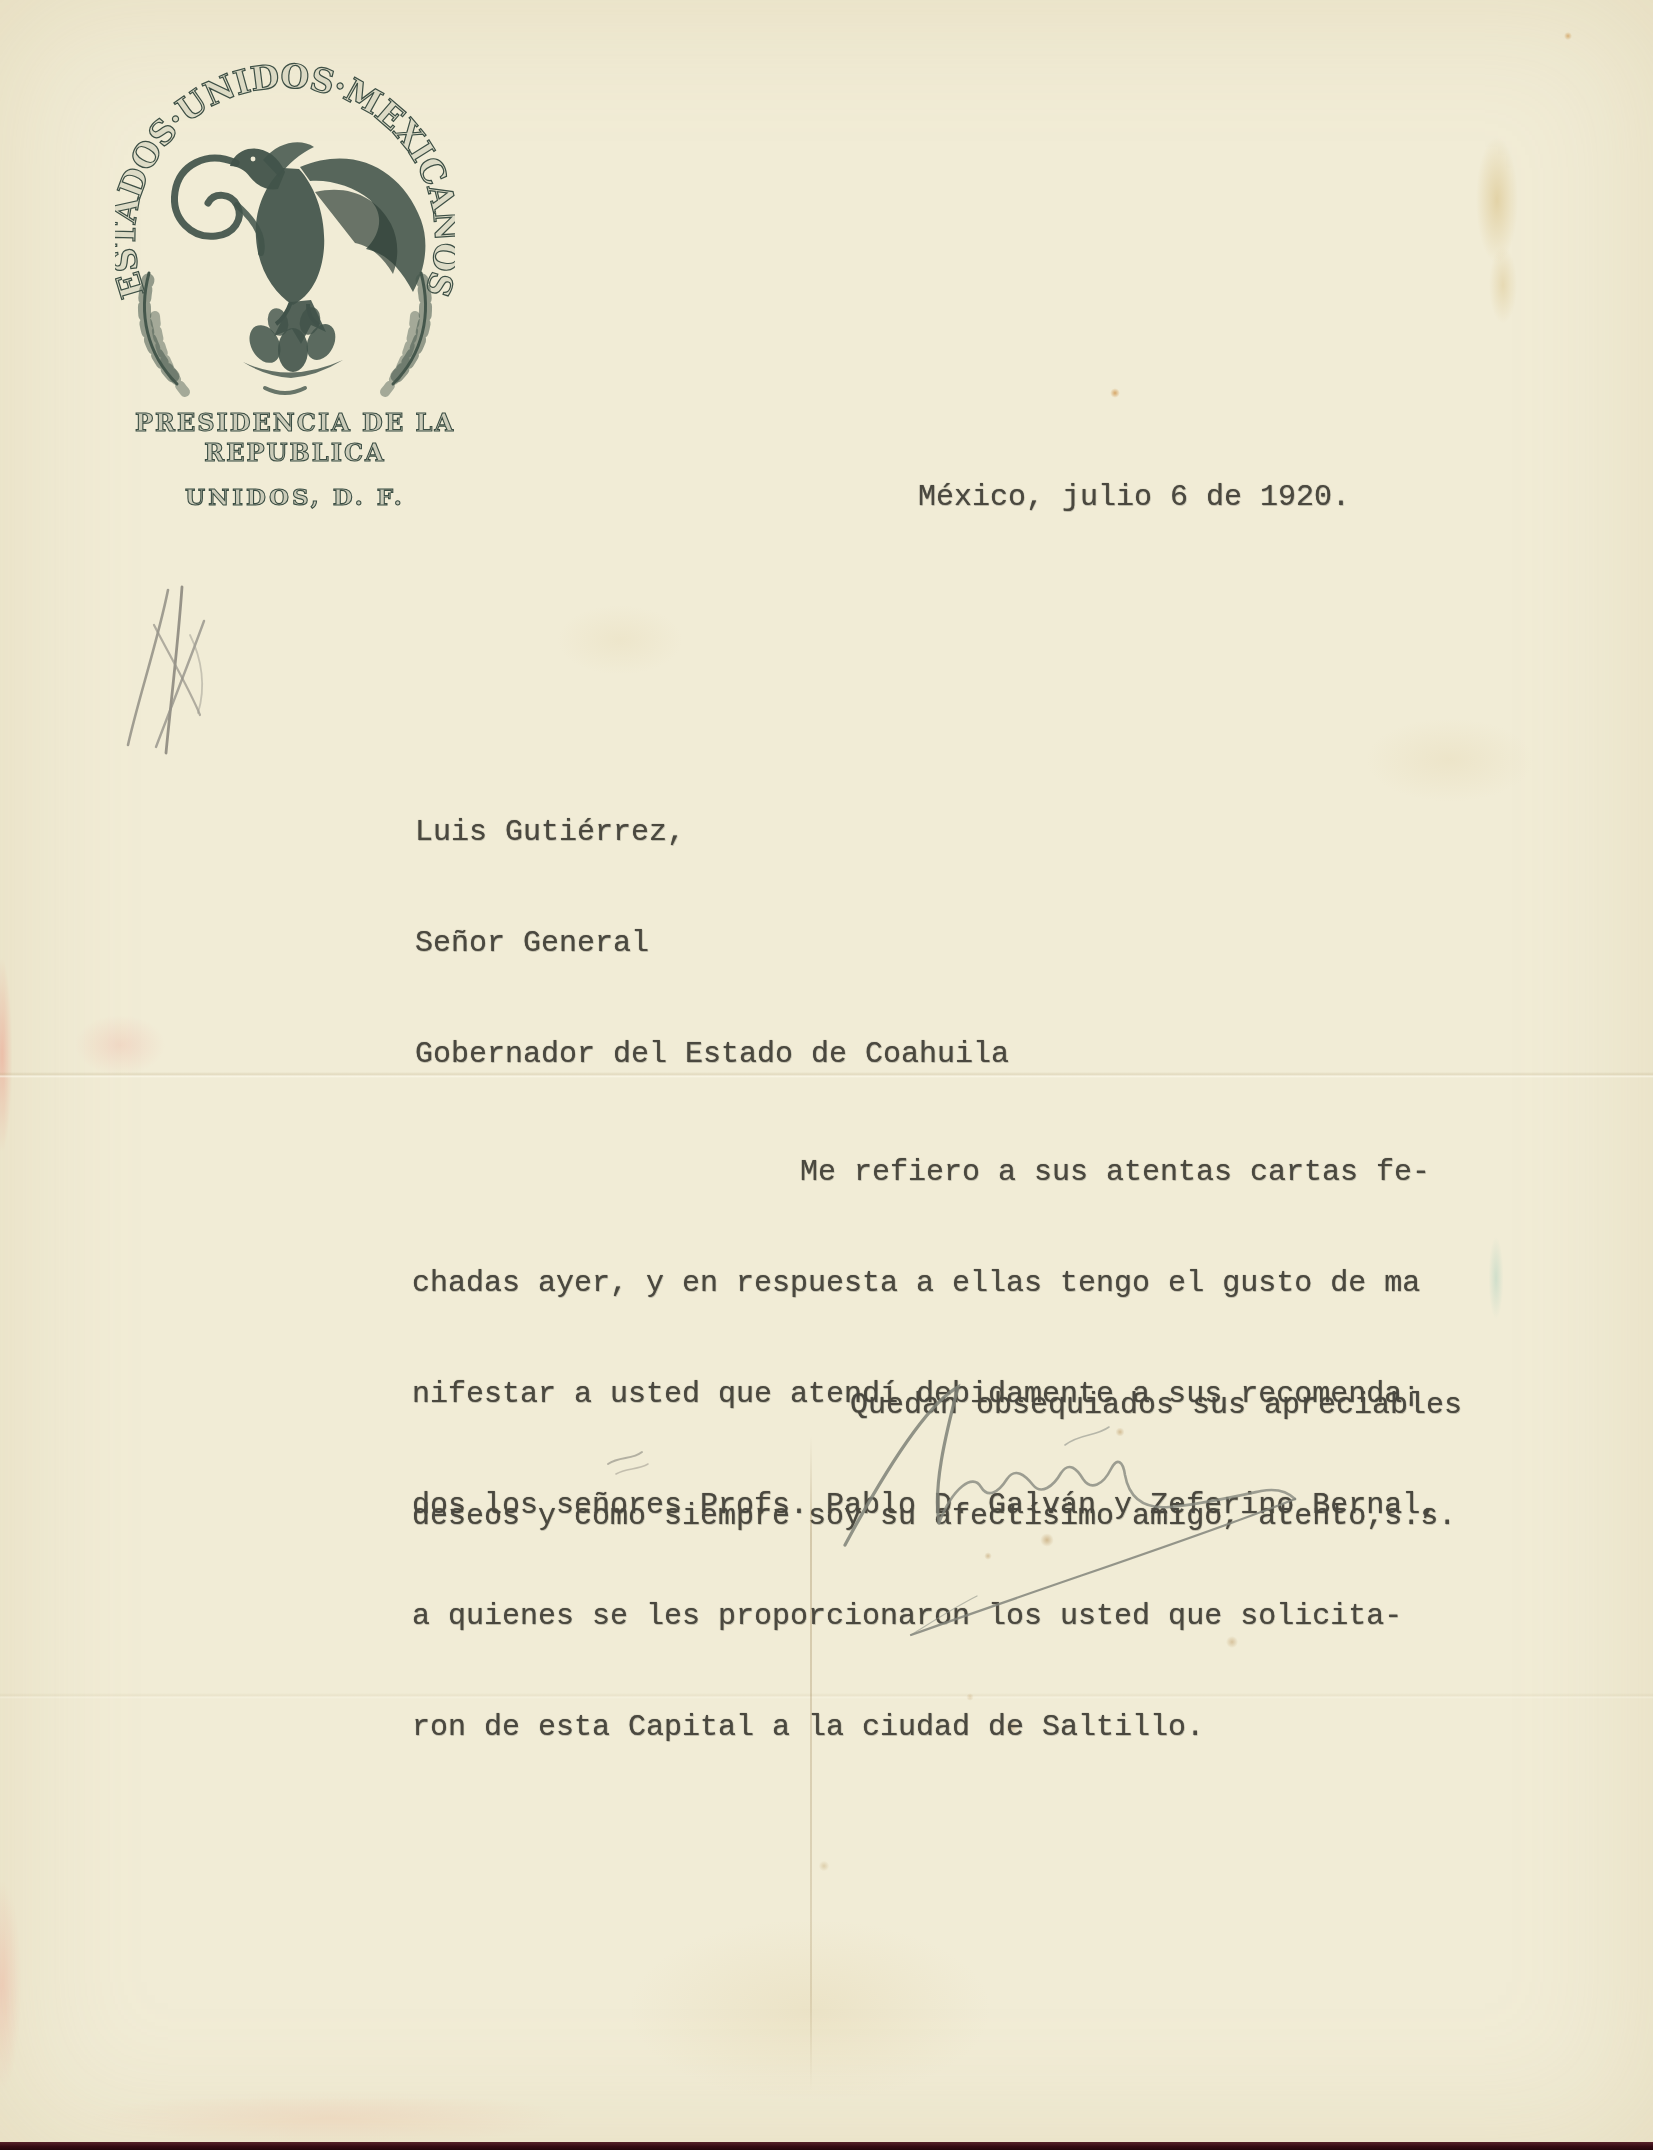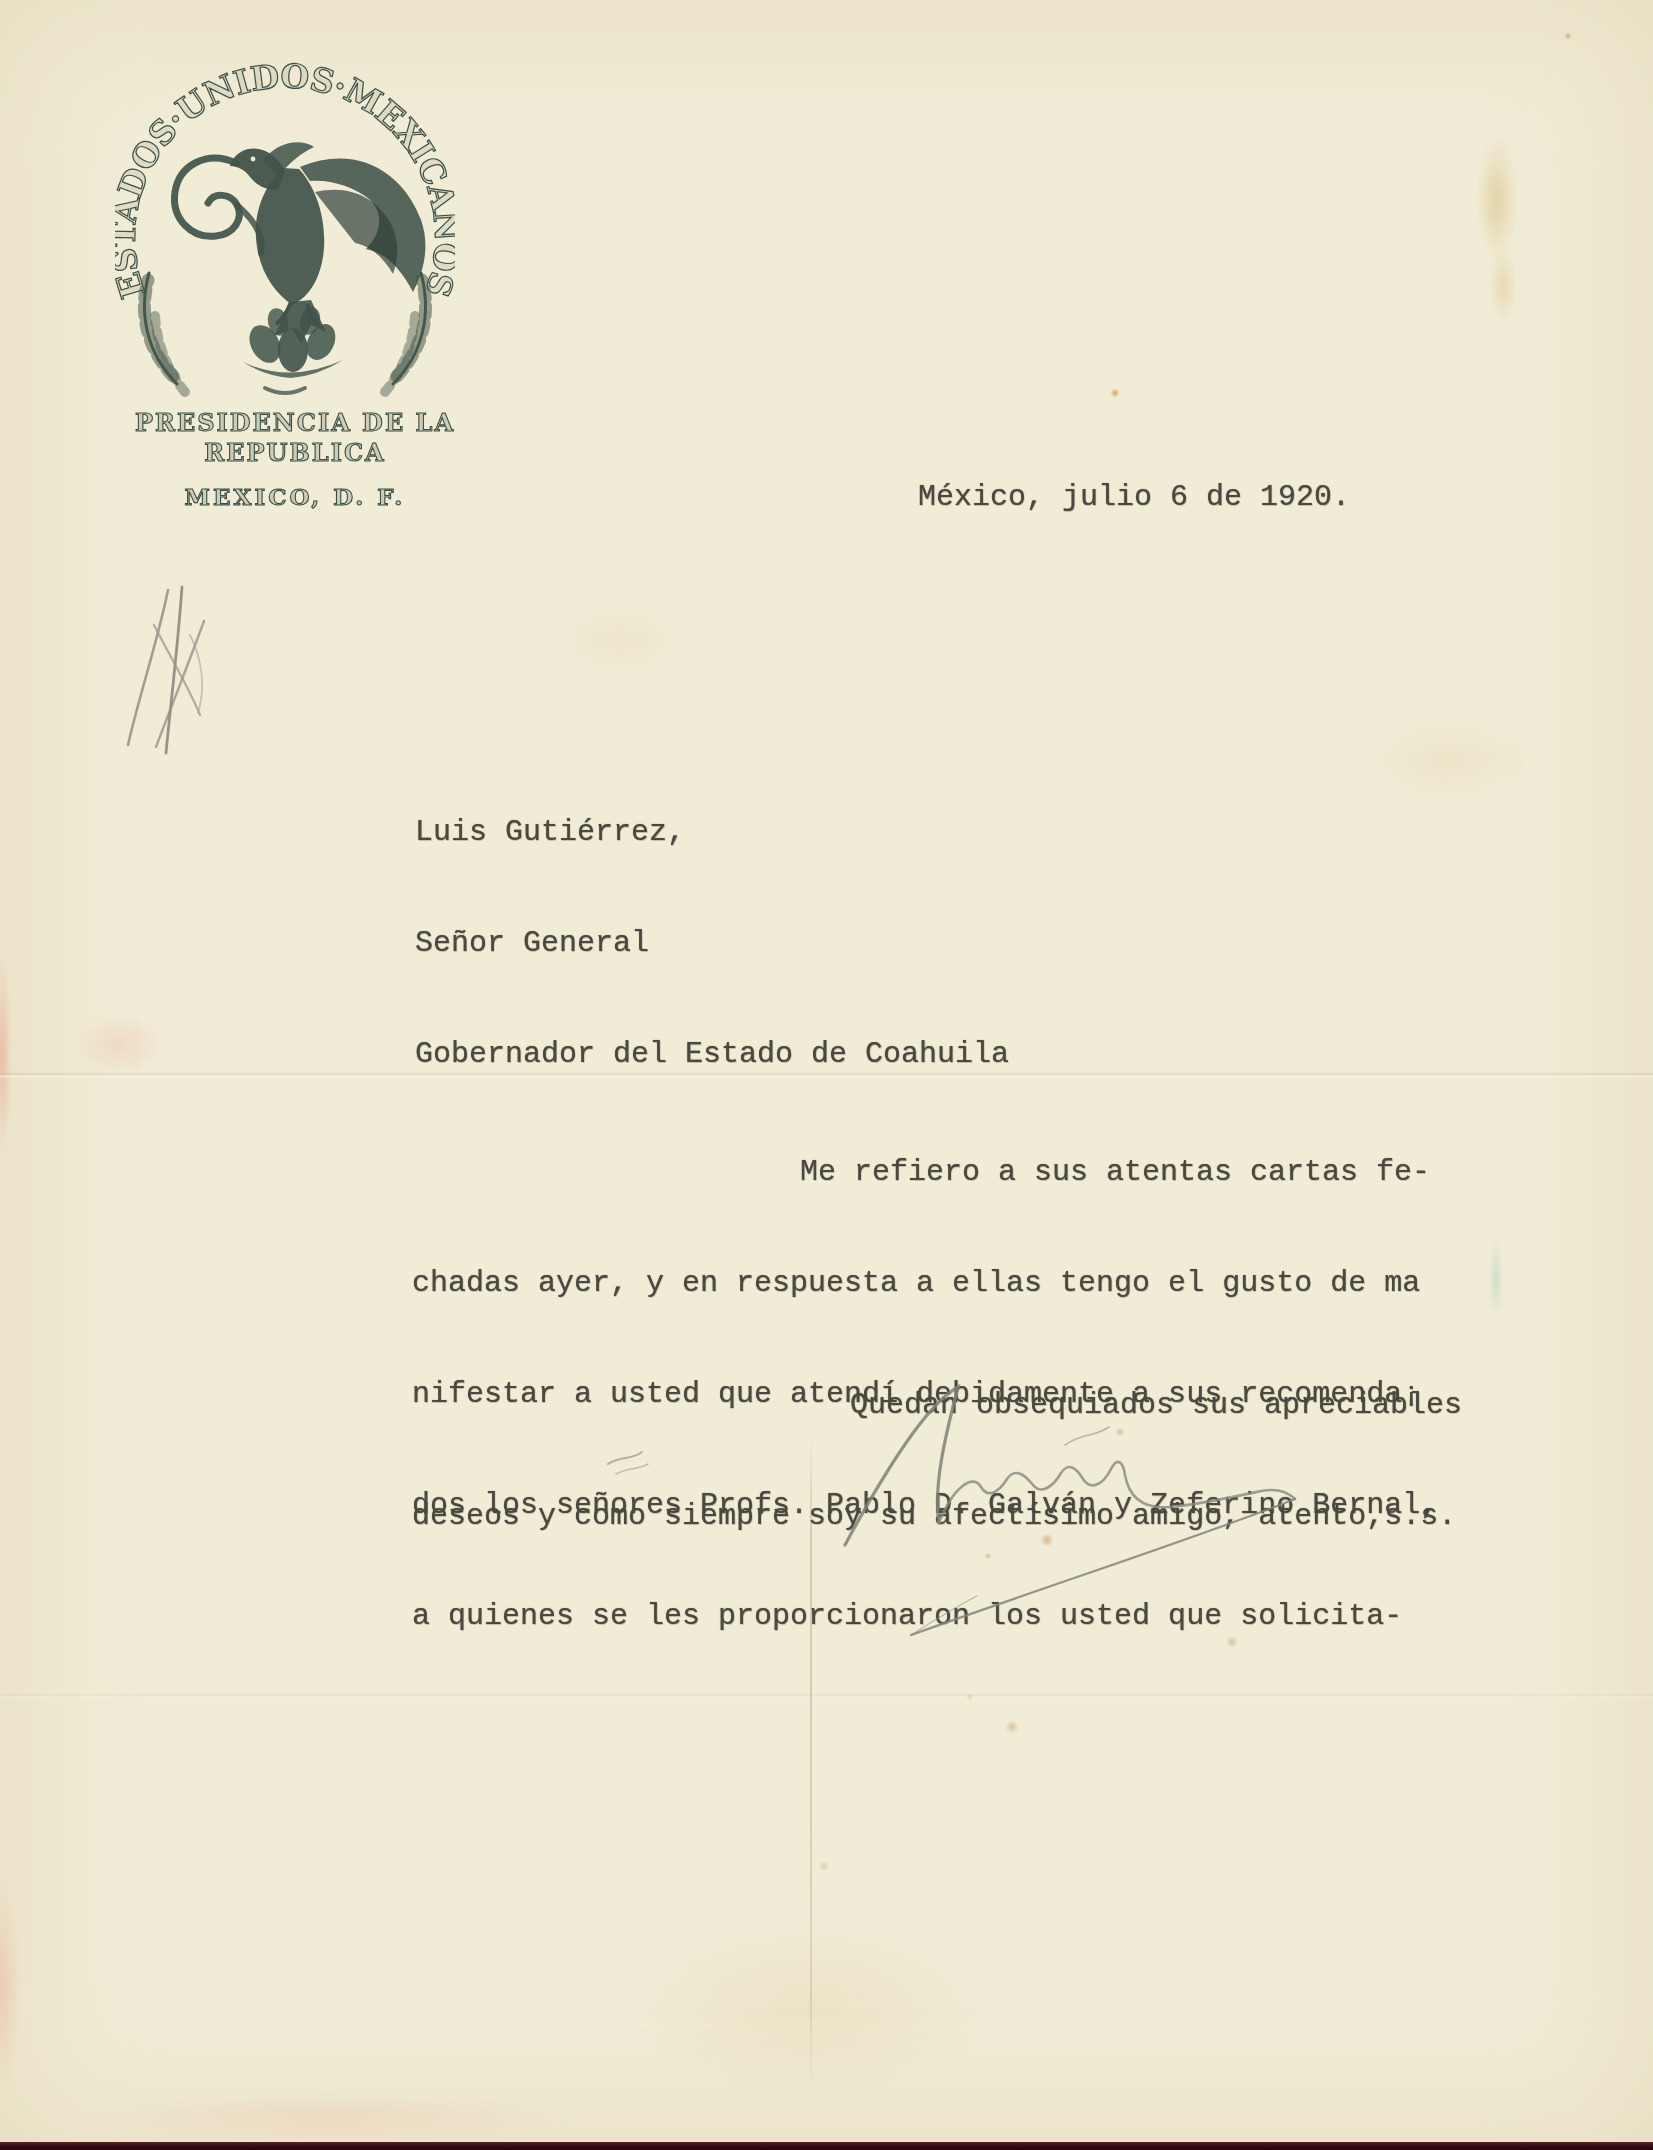--- a/index.html
+++ b/index.html
@@ -112,21 +112,21 @@
       <path d="M58,324 C32,296 24,262 33,228" stroke-width="13" stroke-dasharray="9 8" opacity="0.55"></path>
       <path d="M282,324 C308,296 316,262 307,228" stroke-width="13" stroke-dasharray="9 8" opacity="0.55"></path>
       <path d="M70,340 C52,318 42,292 40,264" stroke-width="10" stroke-dasharray="8 7" opacity="0.45"></path>
       <path d="M270,340 C288,318 298,292 300,264" stroke-width="10" stroke-dasharray="8 7" opacity="0.45"></path>
       <path d="M150,336 Q170,346 190,336" stroke-width="4" opacity="0.8"></path>
     </g>
   </svg>
 
   <div class="abs letterhead">
     <div class="lh1">PRESIDENCIA DE LA REPUBLICA</div>
-    <div class="lh2">MEXICO, D. F.</div>
+    <div class="lh2">UNIDOS, D. F.</div>
   </div>
 
   <div class="abs typed" style="left:918px;top:402px;line-height:38px;">
     <div>México, julio 6 de 1920.</div>
   </div>
 
   <svg class="abs" style="left:120px;top:575px;" width="130" height="185" viewBox="0 0 130 185" fill="none" stroke-linecap="round">
     <path d="M48,15 C38,65 18,125 8,170" stroke="#928f85" stroke-width="2.6" opacity="0.85"></path>
     <path d="M62,12 C58,70 50,135 46,178" stroke="#8d8a80" stroke-width="2.8" opacity="0.9"></path>
     <path d="M34,50 C52,85 70,115 80,140" stroke="#9a978c" stroke-width="2.2" opacity="0.75"></path>
@@ -140,20 +140,21 @@
     <div>Gobernador del Estado de Coahuila</div>
   </div>
 
 
   <div class="abs typed para" style="left:412px;top:1080px;">
     <div class="line indent1">Me refiero a sus atentas cartas fe-</div>
     <div class="line">chadas ayer, y en respuesta a ellas tengo el gusto de ma</div>
     <div class="line">nifestar a usted que atendí debidamente a sus recomenda¡</div>
     <div class="line">dos los señores Profs. Pablo D. Galván y Zeferino Bernal,</div>
     <div class="line">a quienes se les proporcionaron los usted que solicita-</div>
+    <div class="line">ron de esta Capital a la ciudad de Saltillo.</div>
   </div>
 
   <div class="abs typed para" style="left:412px;top:1313px;">
     <div class="line indent2">Quedan obsequiados sus apreciables</div>
     <div class="line">deseos y como siempre soy su afectísimo amigo, atento,s.s.</div>
   </div>
 
   <svg class="abs" style="left:598px;top:1434px;" width="80" height="50" viewBox="0 0 80 50" fill="none" stroke-linecap="round">
     <path d="M10,30 C22,22 34,26 44,18" stroke="#8b887e" stroke-width="2" opacity="0.6"></path>
     <path d="M18,40 C28,34 40,36 50,30" stroke="#8b887e" stroke-width="1.6" opacity="0.45"></path>

